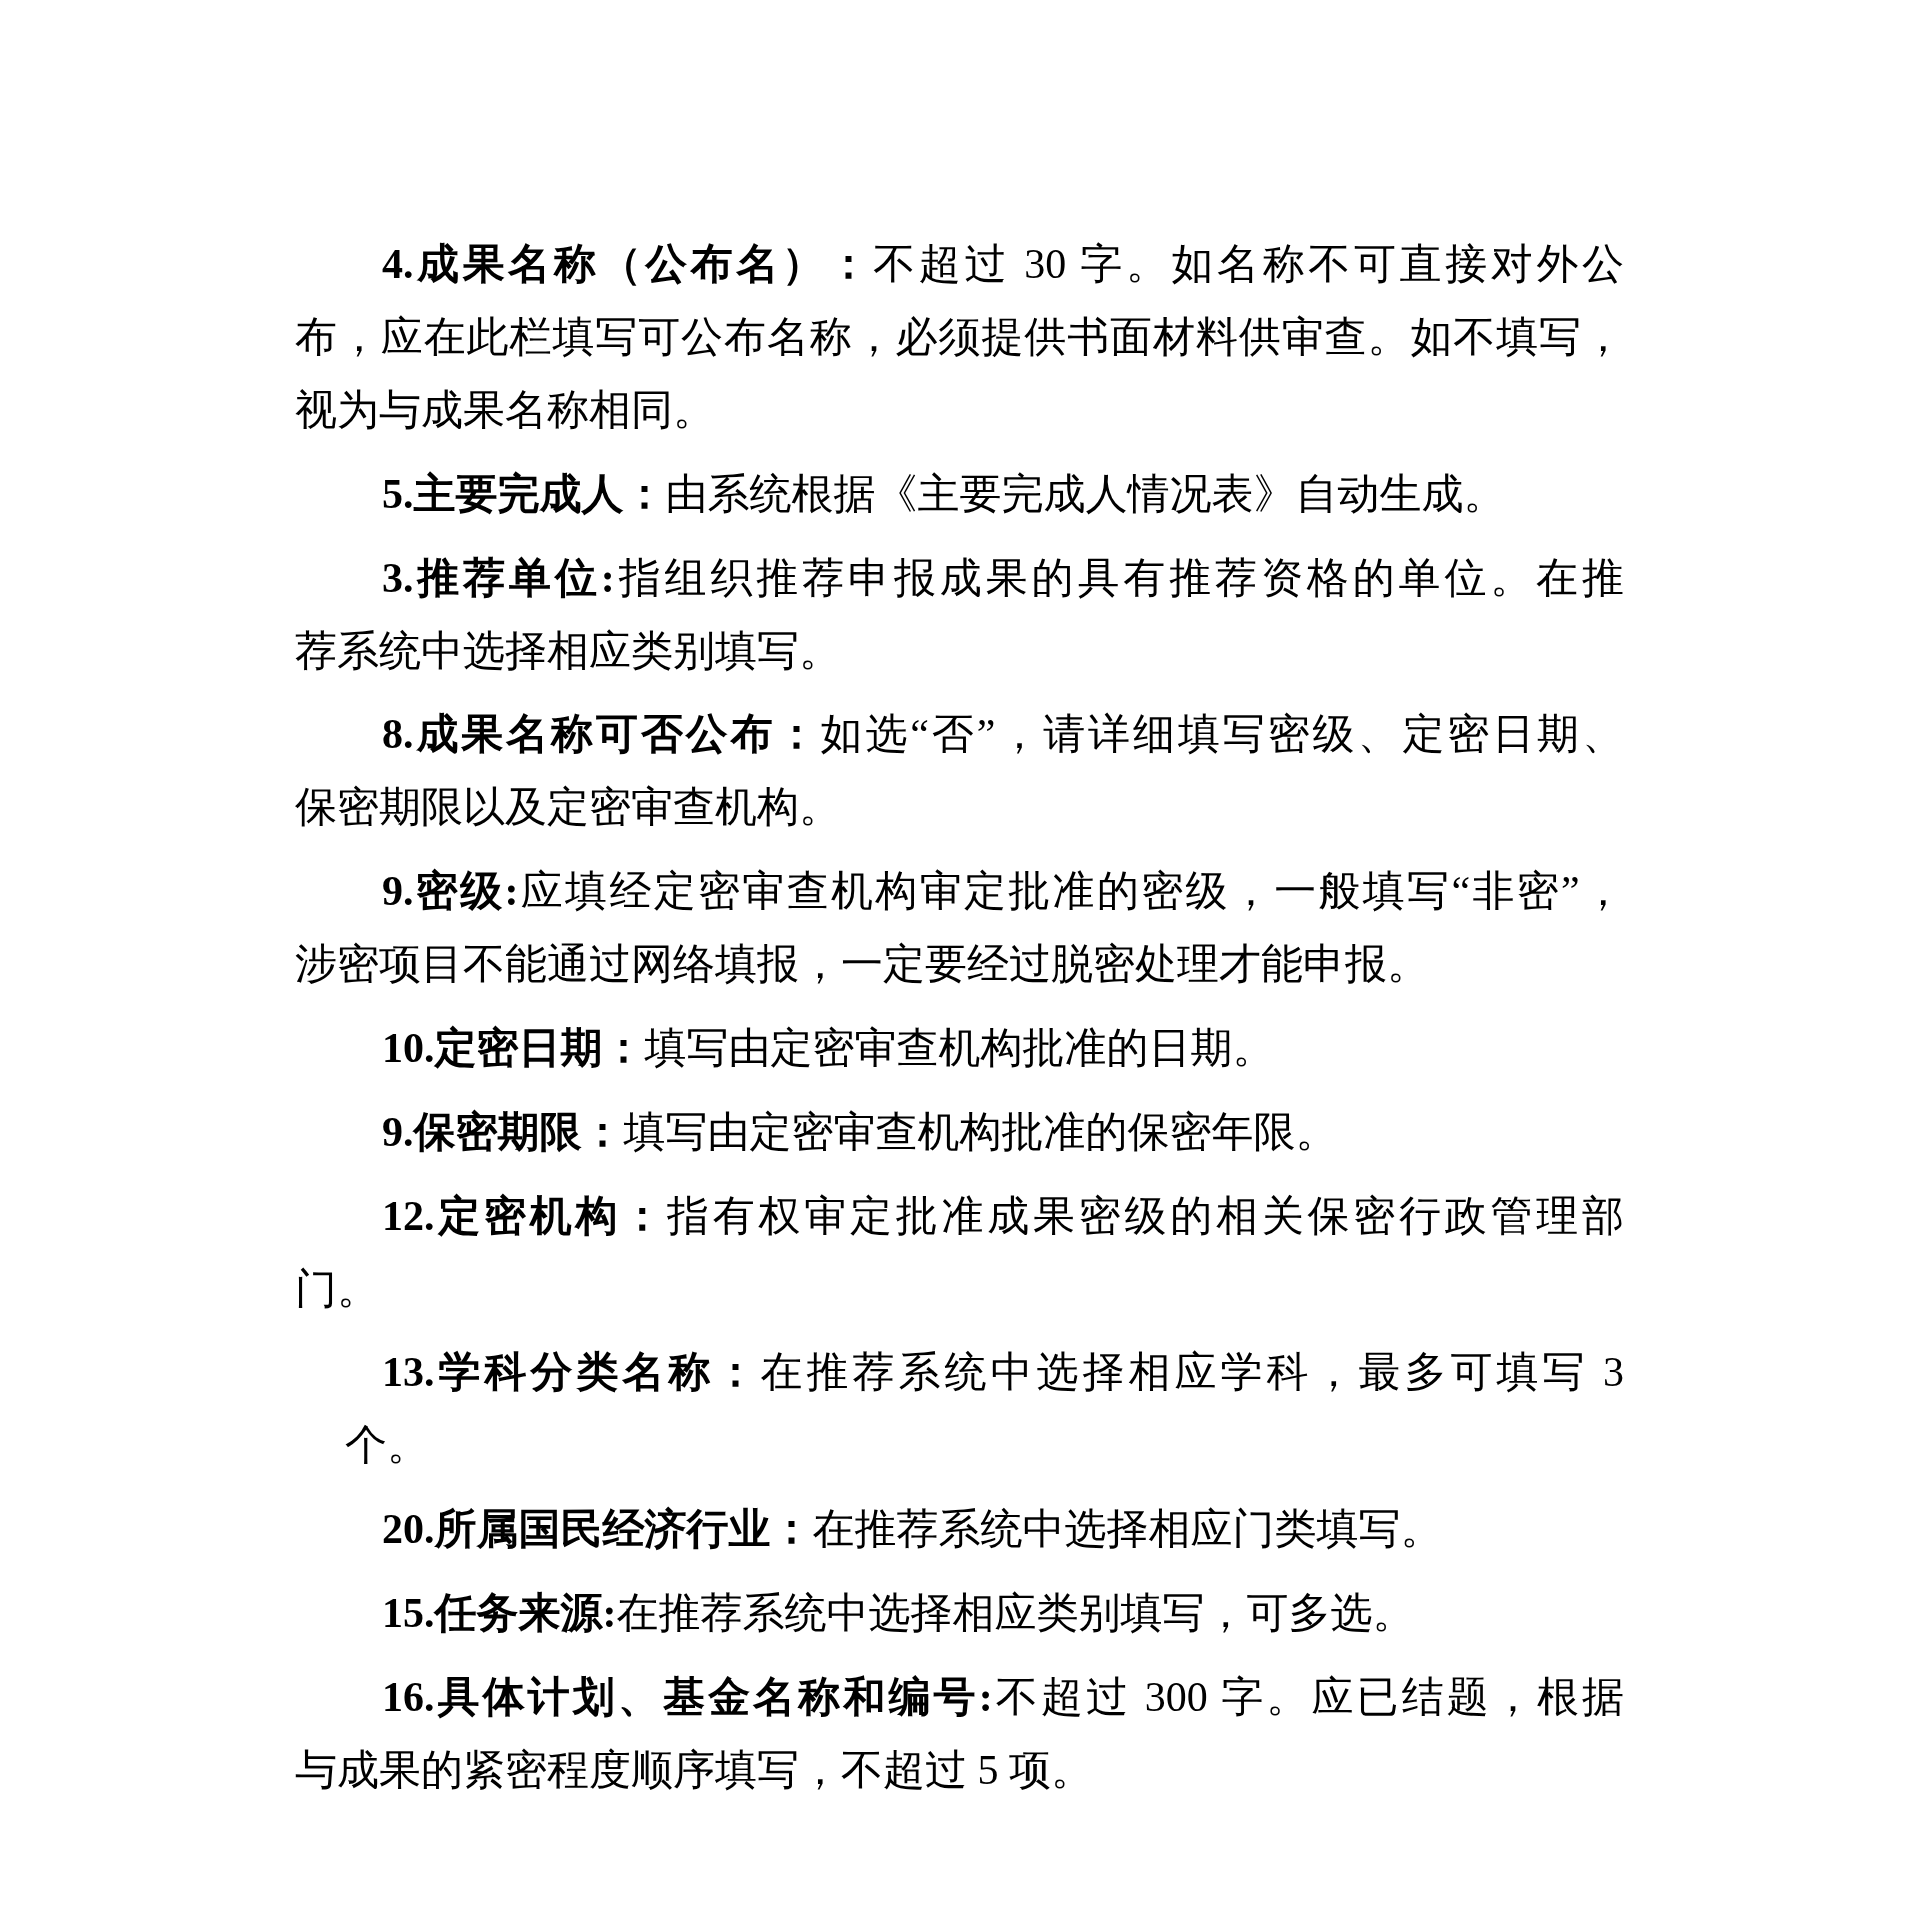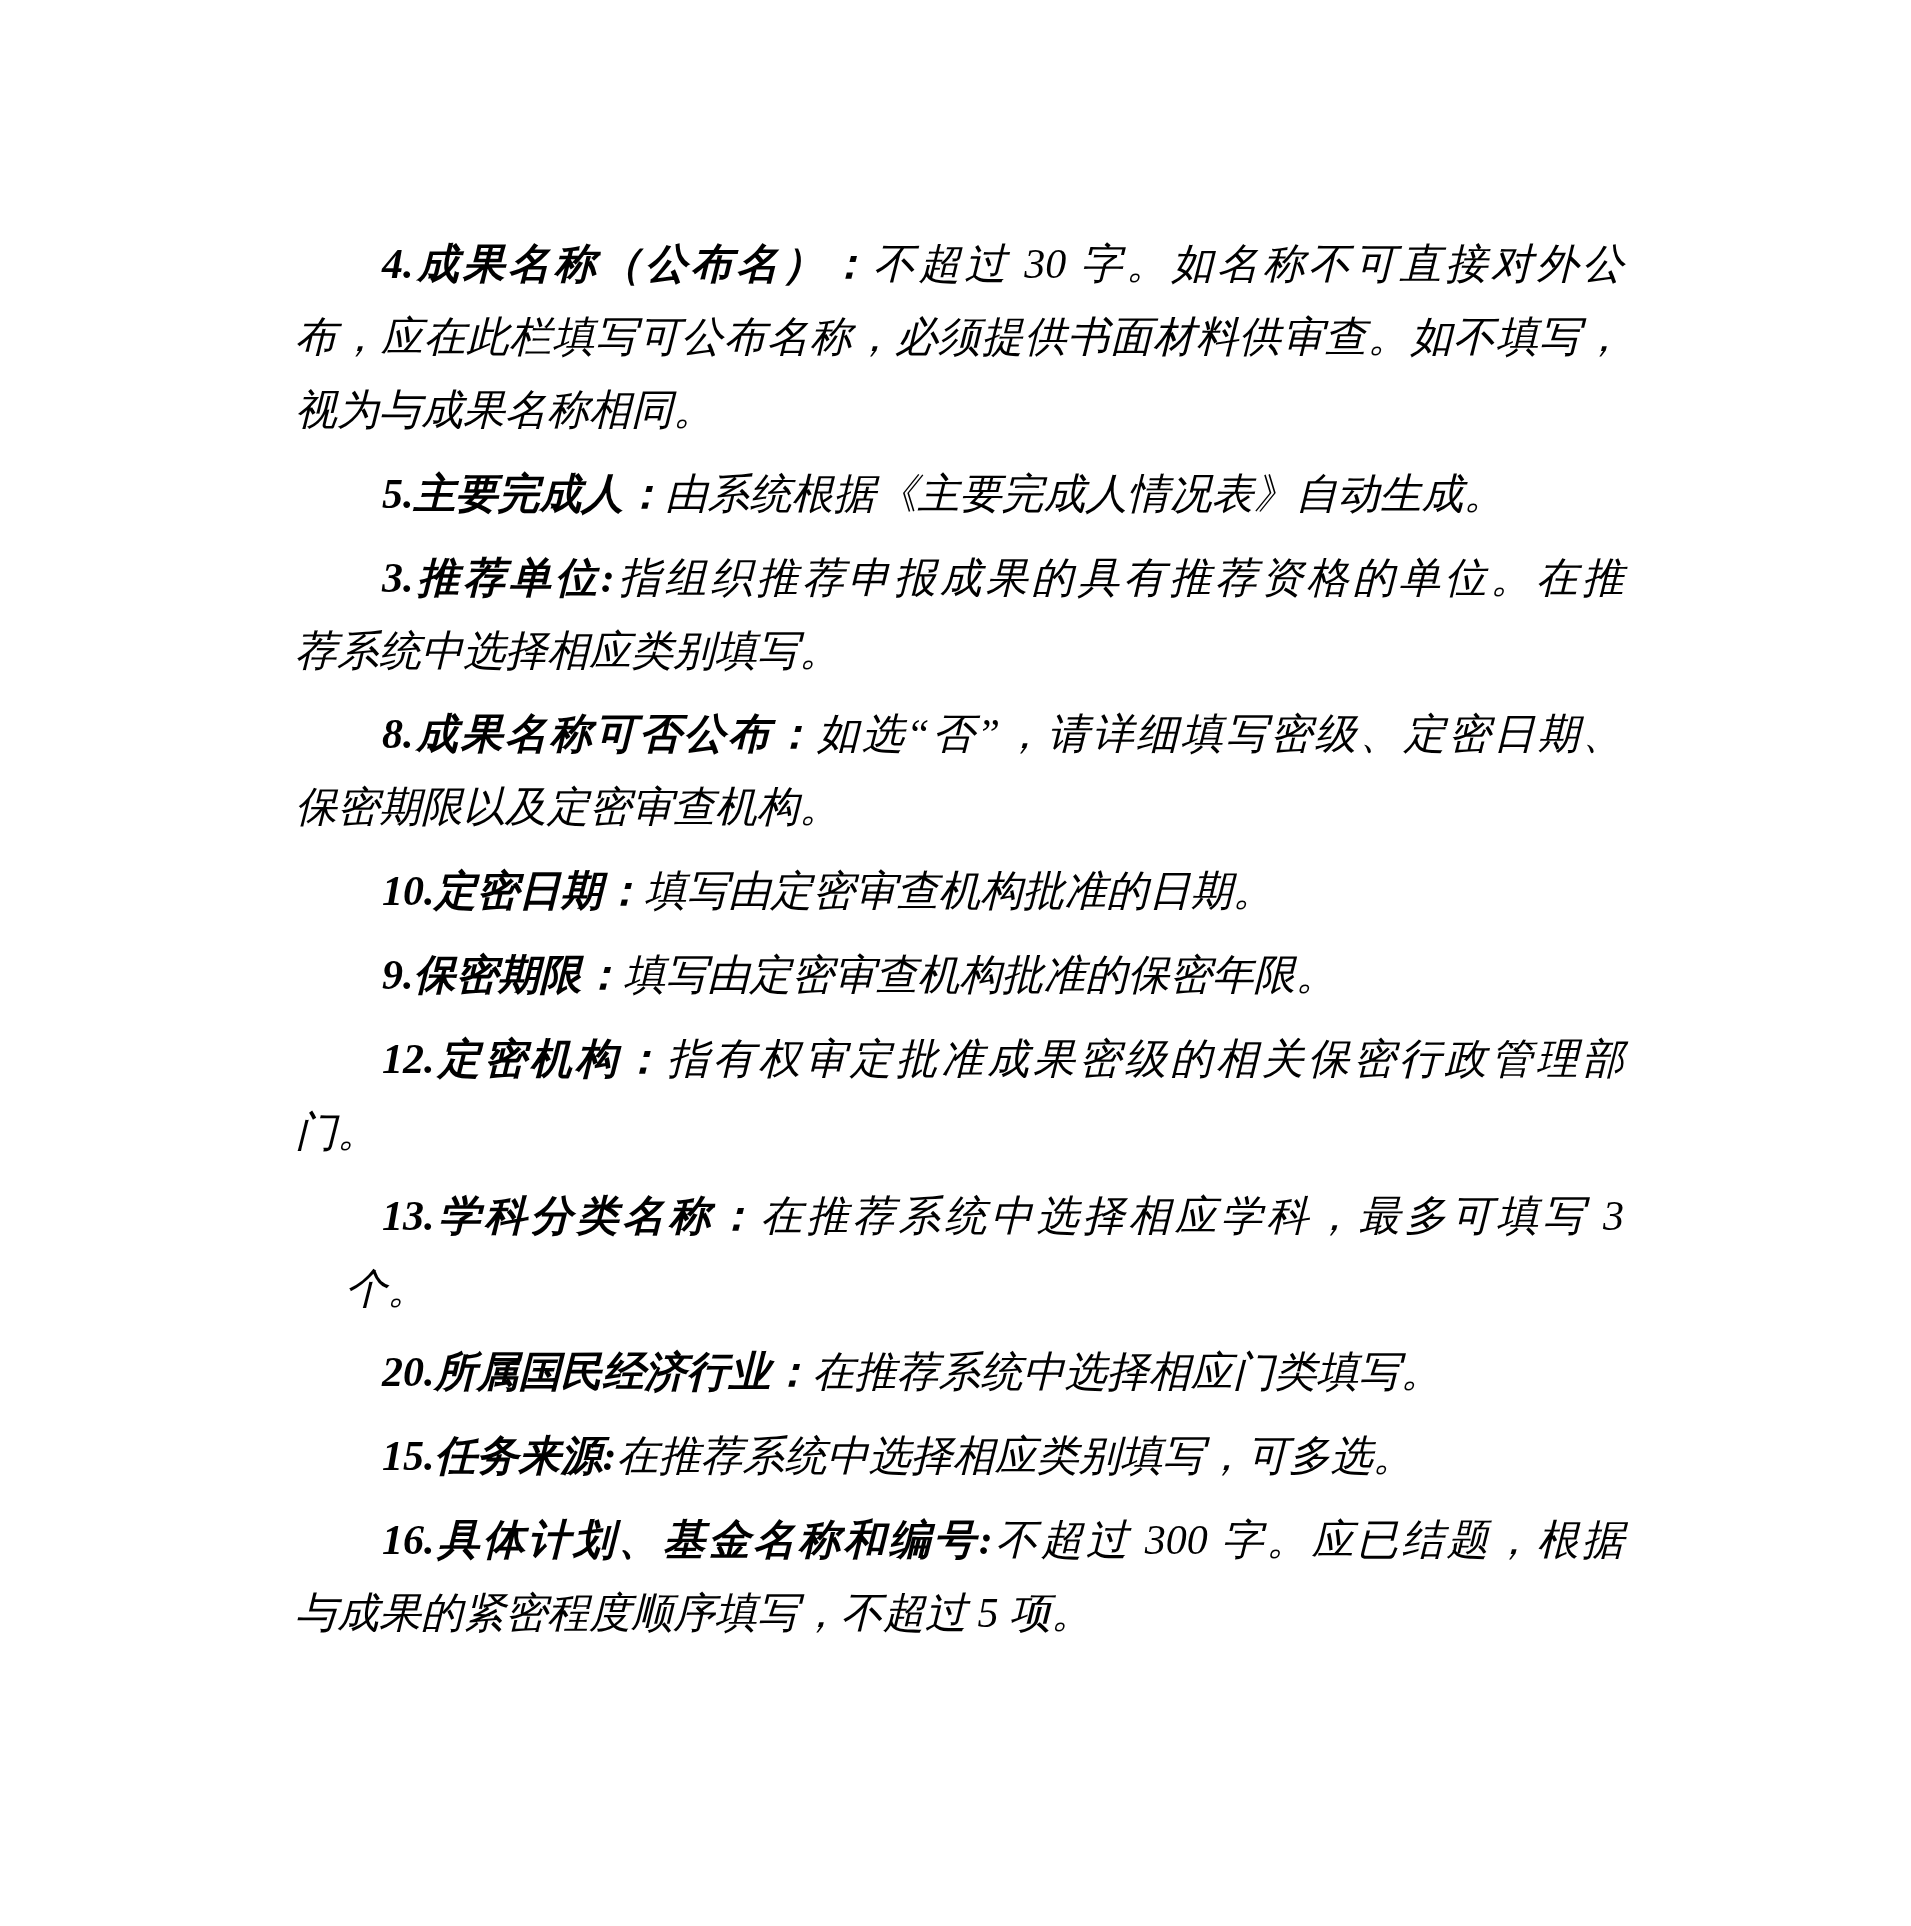--- a/index.html
+++ b/index.html
@@ -25,21 +25,20 @@
     line-height: 73px;
     letter-spacing: 0;
   }
   .para { margin: 0; }
   .para + .para { margin-top: 10.8px; }
   .line {
     display: block;
     text-align: justify;
     text-align-last: justify;
     text-justify: inter-character;
-    font-style: italic;
   }
   
   .line.end {
     text-align-last: left;
   }
   .line.first {
     text-indent: 87px;
   }
   .line.hang {
     text-indent: 50px;
@@ -63,20 +62,24 @@
       </div>
       <div class="para">
         <span class="line first"><b class="item-label">3.推荐单位:</b>指组织推荐申报成果的具有推荐资格的单位。在推</span>
         <span class="line end">荐系统中选择相应类别填写。</span>
       </div>
       <div class="para">
         <span class="line first"><b class="item-label">8.成果名称可否公布：</b>如选“否”，请详细填写密级、定密日期、</span>
         <span class="line end">保密期限以及定密审查机构。</span>
       </div>
       <div class="para">
+        <span class="line first"><b class="item-label">9.密级:</b>应填经定密审查机构审定批准的密级，一般填写“非密”，</span>
+        <span class="line end">涉密项目不能通过网络填报，一定要经过脱密处理才能申报。</span>
+      </div>
+      <div class="para">
         <span class="line first end"><b class="item-label">10.定密日期：</b>填写由定密审查机构批准的日期。</span>
       </div>
       <div class="para">
         <span class="line first end"><b class="item-label">9.保密期限：</b>填写由定密审查机构批准的保密年限。</span>
       </div>
       <div class="para">
         <span class="line first"><b class="item-label">12.定密机构：</b>指有权审定批准成果密级的相关保密行政管理部</span>
         <span class="line end">门。</span>
       </div>
       <div class="para">

